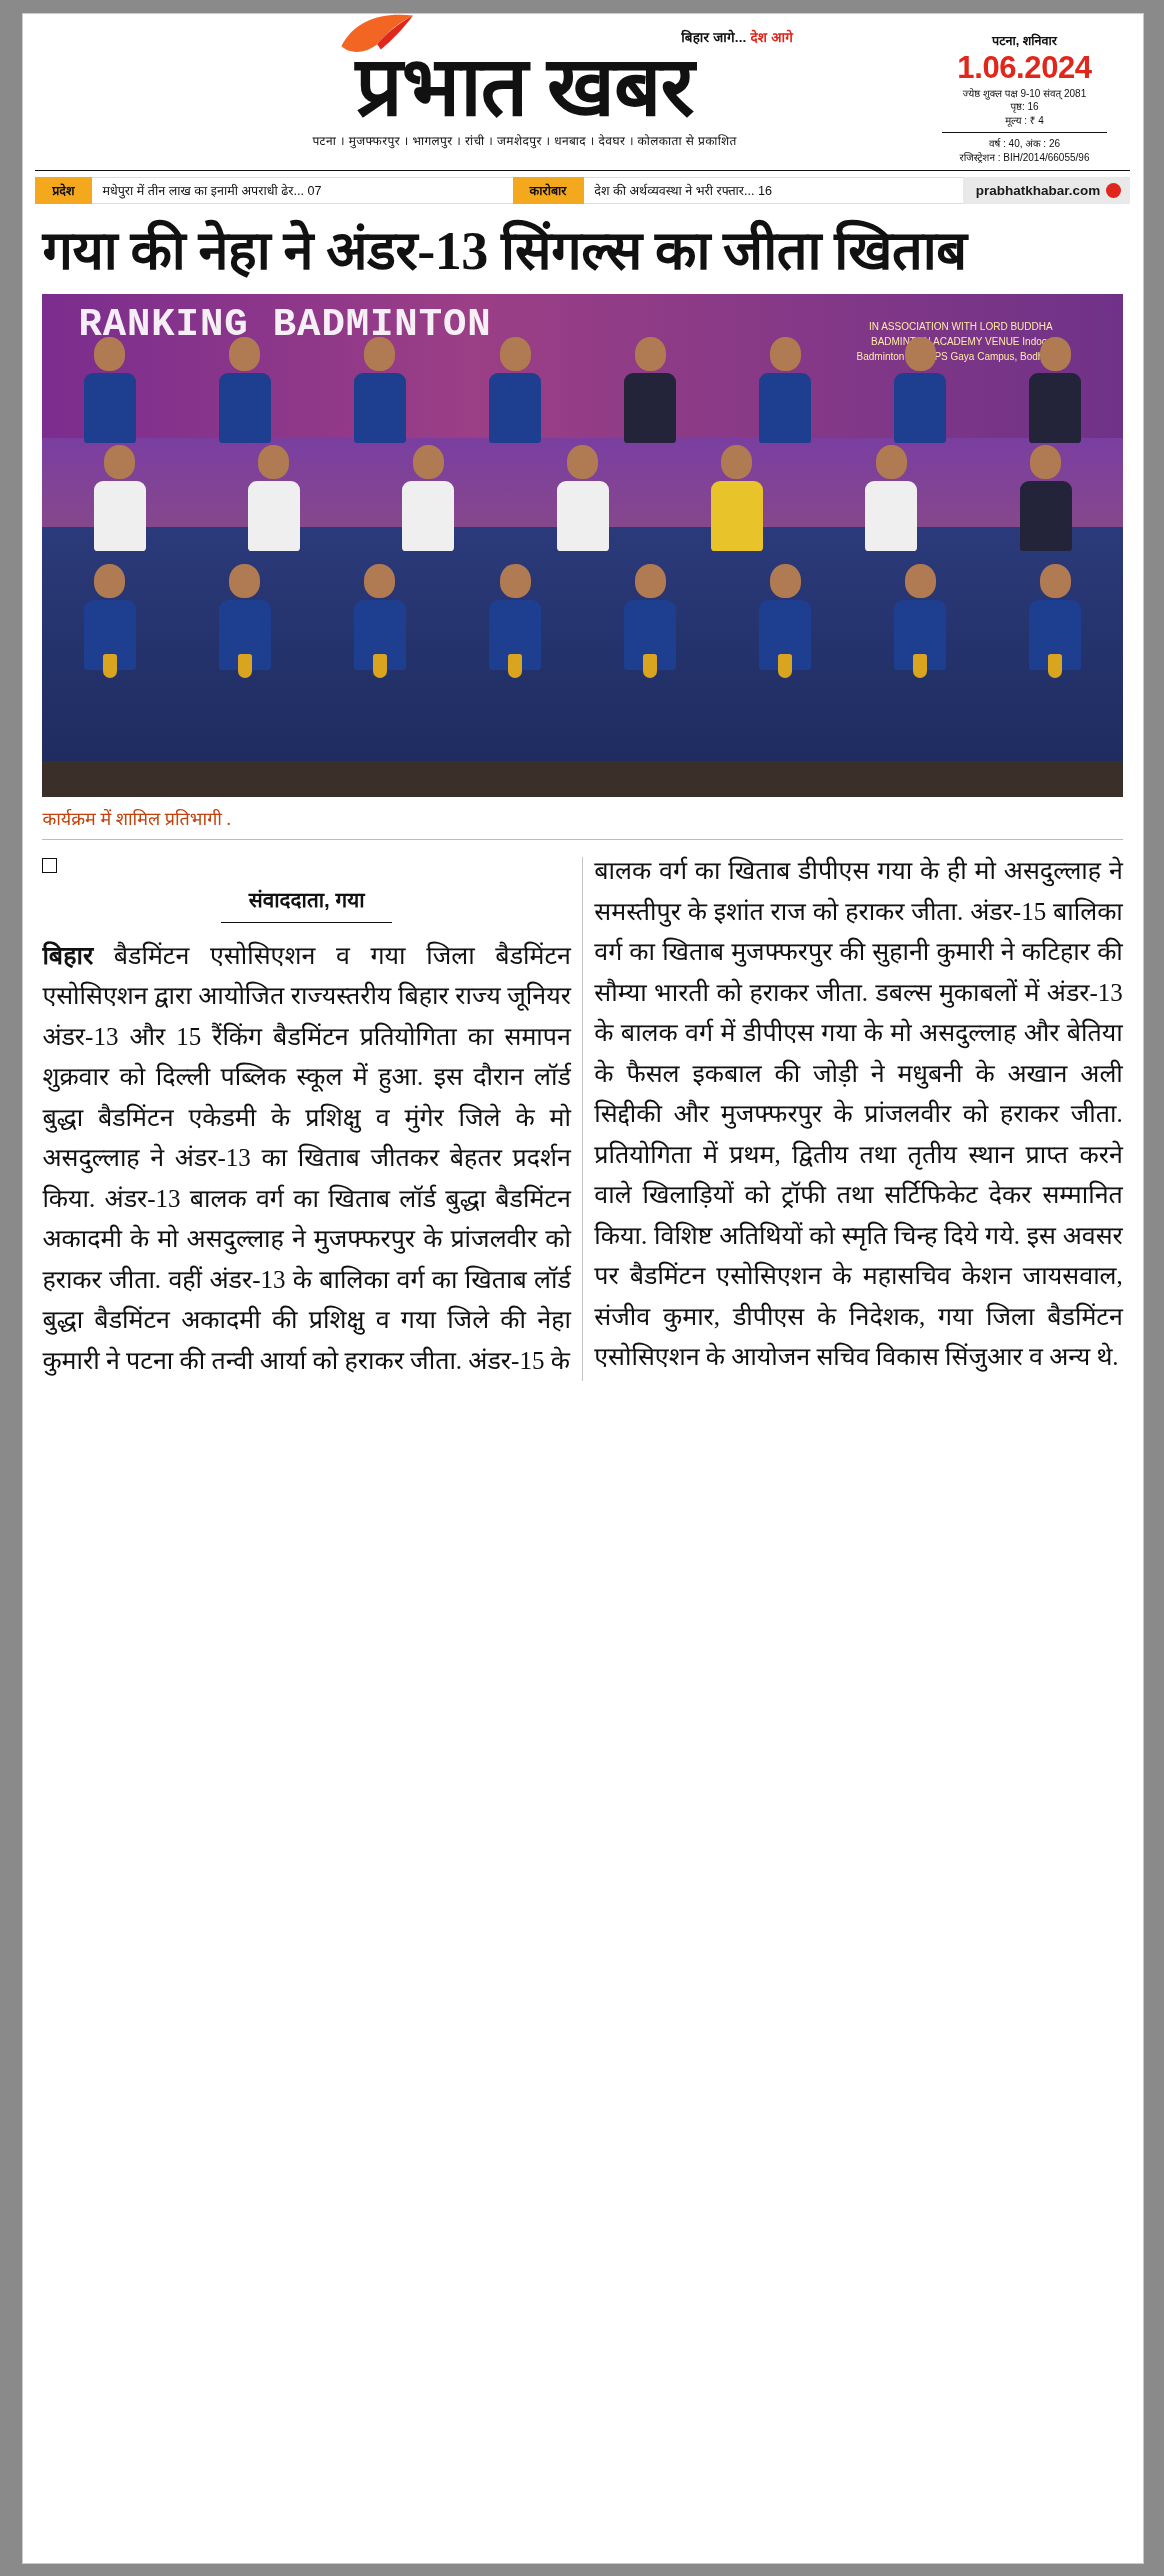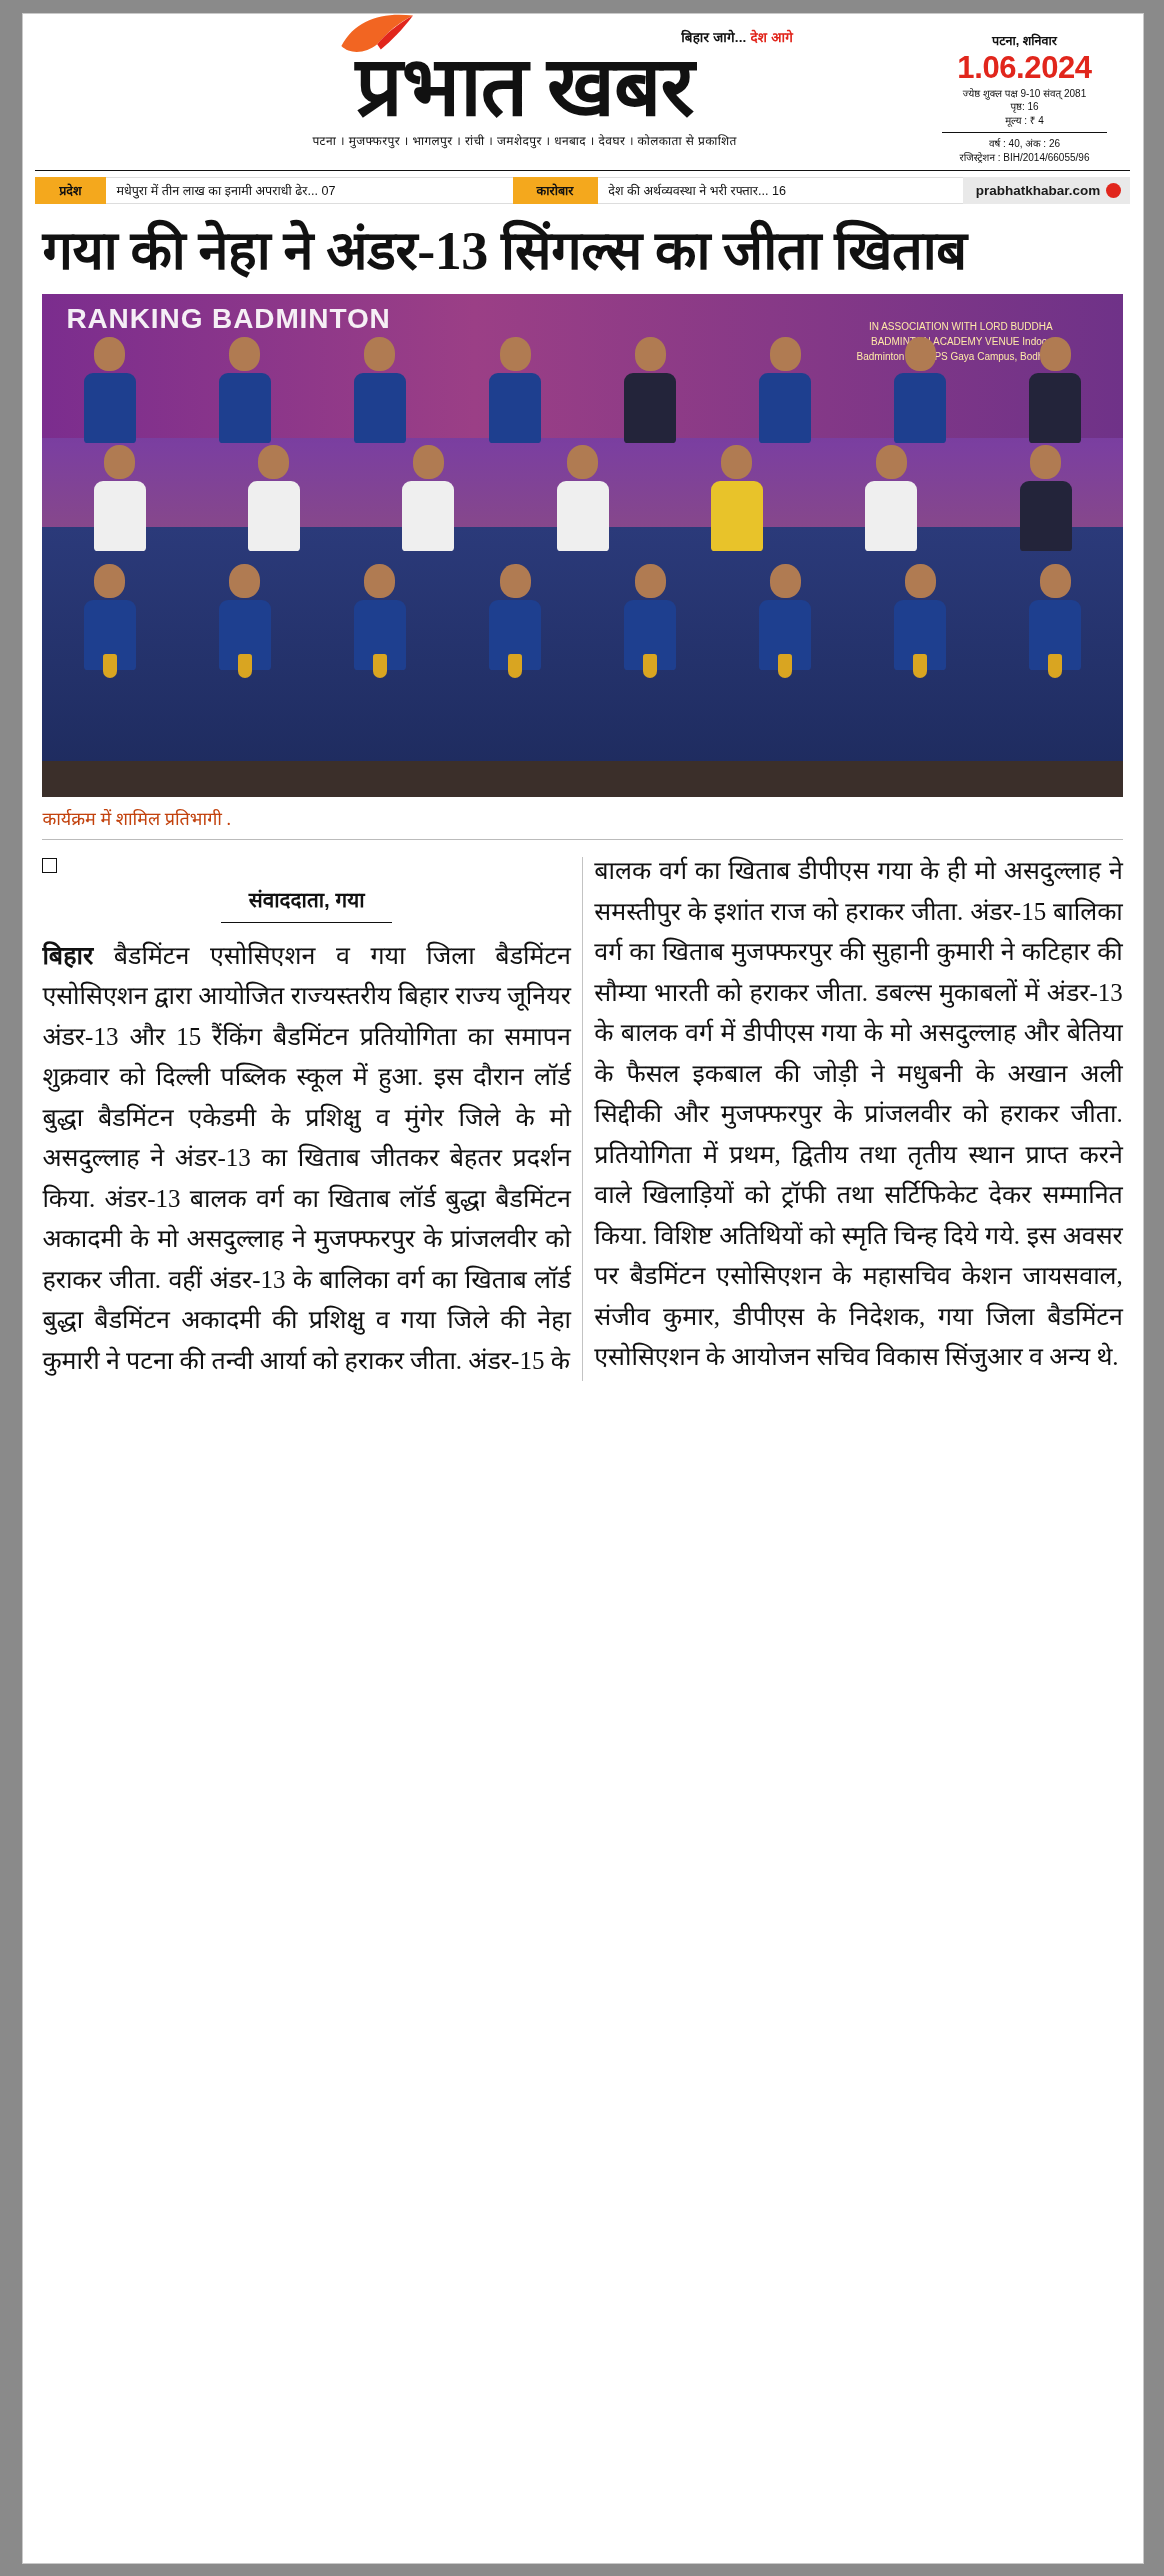--- a/index.html
+++ b/index.html
@@ -115,21 +115,21 @@
     display: flex;
     align-items: stretch;
     margin-top: 6.3px;
     height: 27px;
     font-size: 12.6px;
   }
   .nav-tag {
     background: #f4a81d;
     color: #111;
     font-weight: bold;
-    padding: 0 24px;
+    padding: 0 17px;
     display: flex;
     align-items: center;
     white-space: nowrap;
   }
   .nav-headline {
     flex: 1 1 auto;
     background: #ffffff;
     color: #111;
     display: flex;
     align-items: center;
@@ -176,24 +176,24 @@
     overflow: hidden;
     background: linear-gradient(#5d2a86, #7b3fa0 30%, #8c4c80 55%, #6f3b86 100%);
   }
   .photo .banner {
     position: absolute; left: 0; top: 0; right: 0;
     height: 144px;
     background: linear-gradient(90deg,#7b2d8e 0%, #9b3f86 40%, #6f3288 100%);
   }
   .photo .banner-text {
     position: absolute;
-    top: 9px; left: 24px;
-    font-family: Liberation Sans, sans-serif;
-    font-weight: bold;
-    font-size: 28px;
+    top: 9px; left: 36px;
+    font-family: Liberation Mono, monospace;
+    font-weight: bold;
+    font-size: 39px;
     color: #ffffff;
     letter-spacing: 0.9px;
     opacity: 0.92;
   }
   .photo .banner-sub {
     position: absolute;
     top: 25px; right: 54px;
     color: #ffe9a8;
     font-size: 10px;
     text-align: center;

